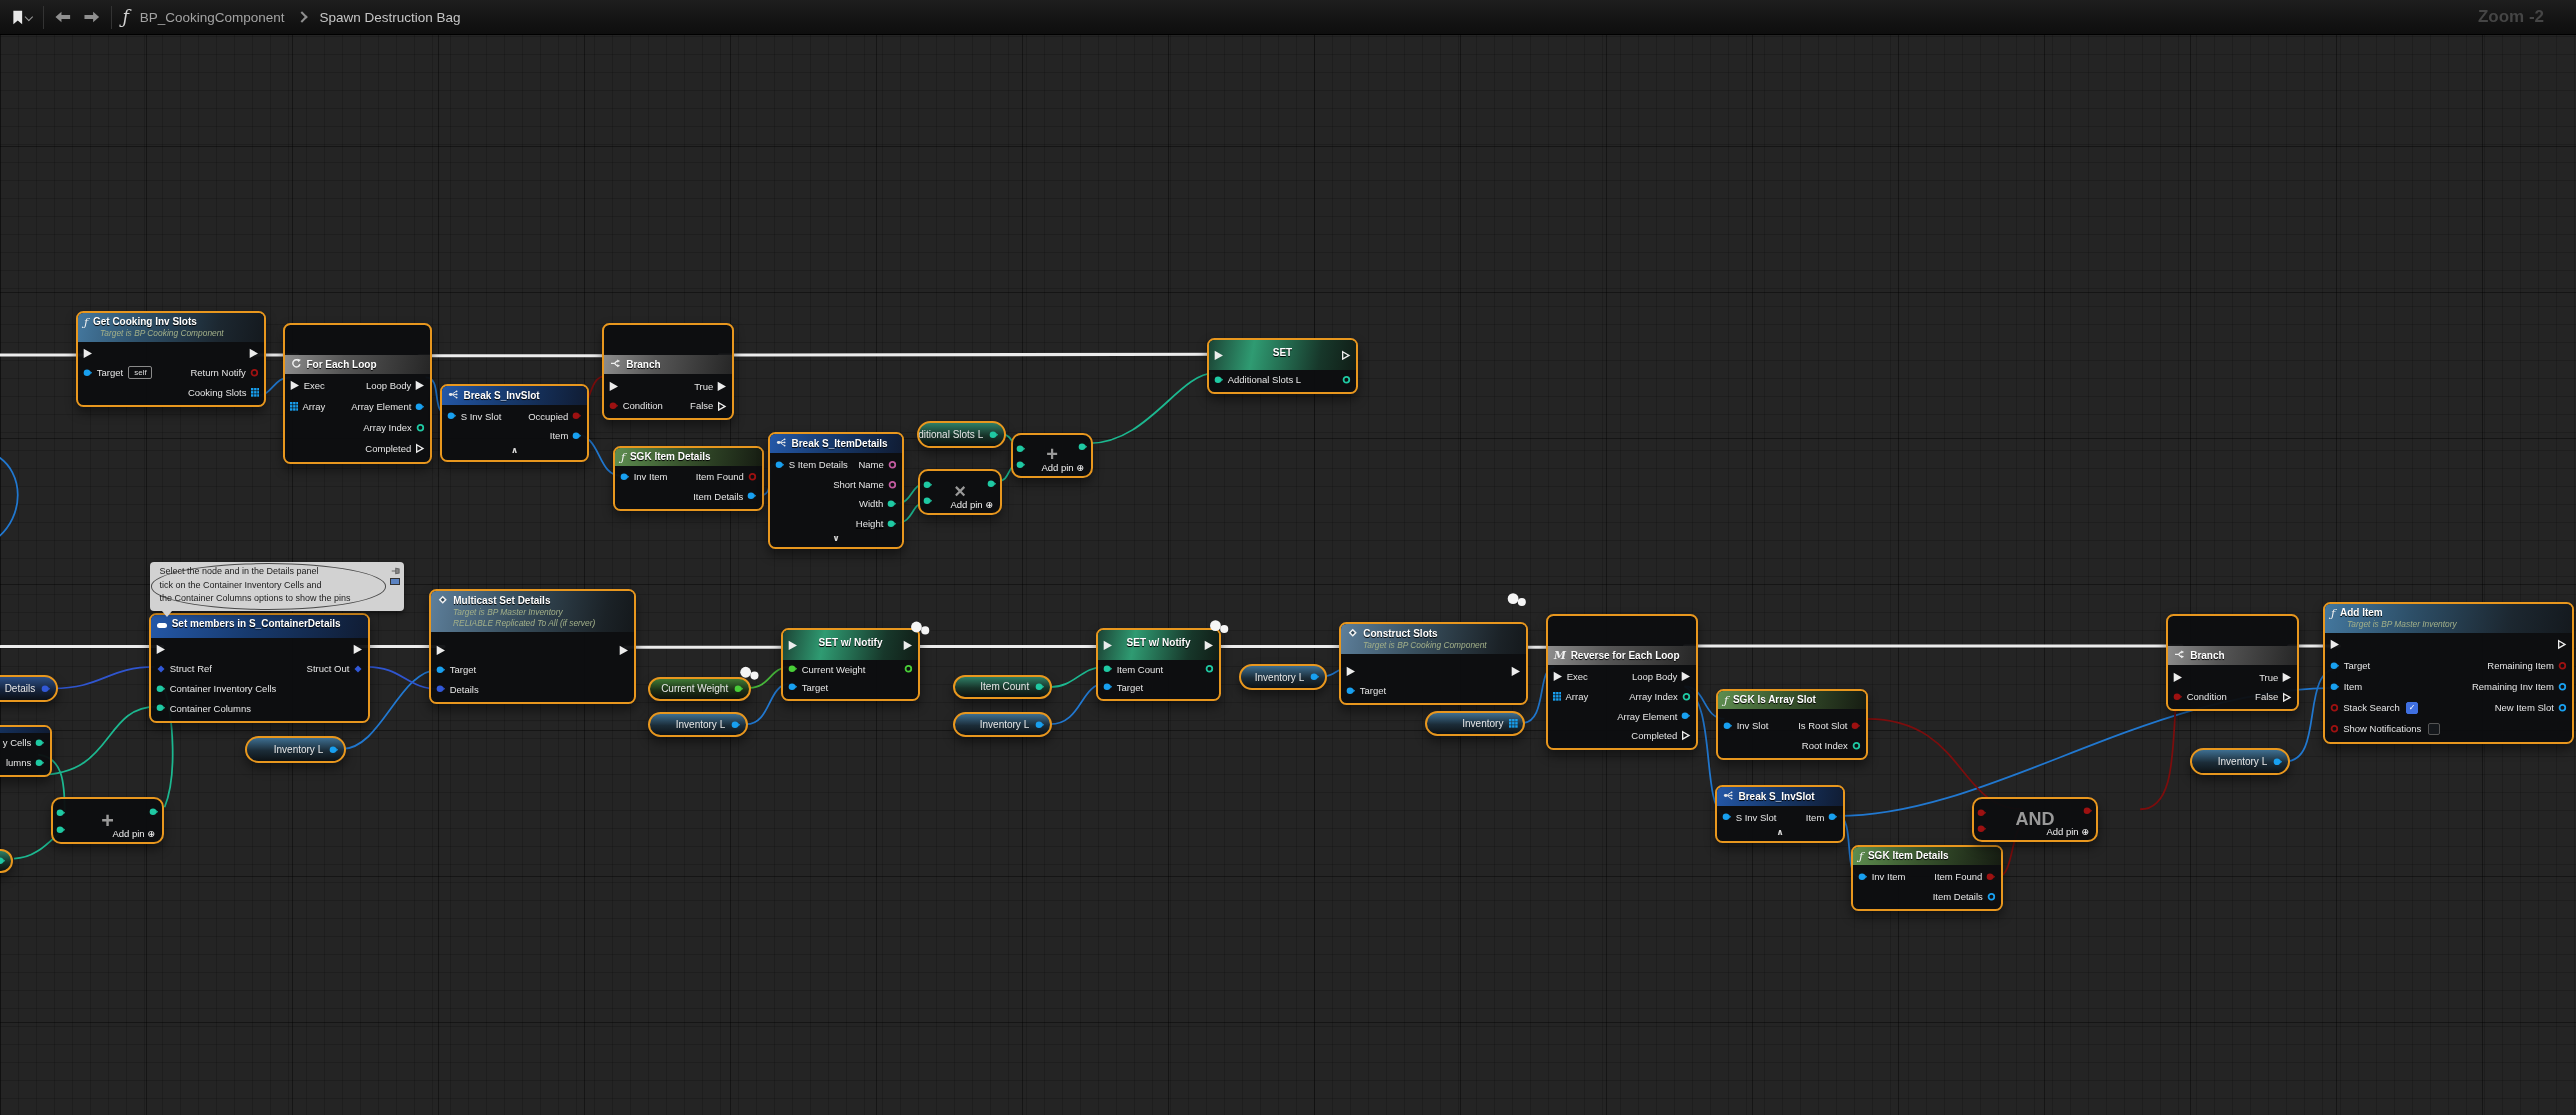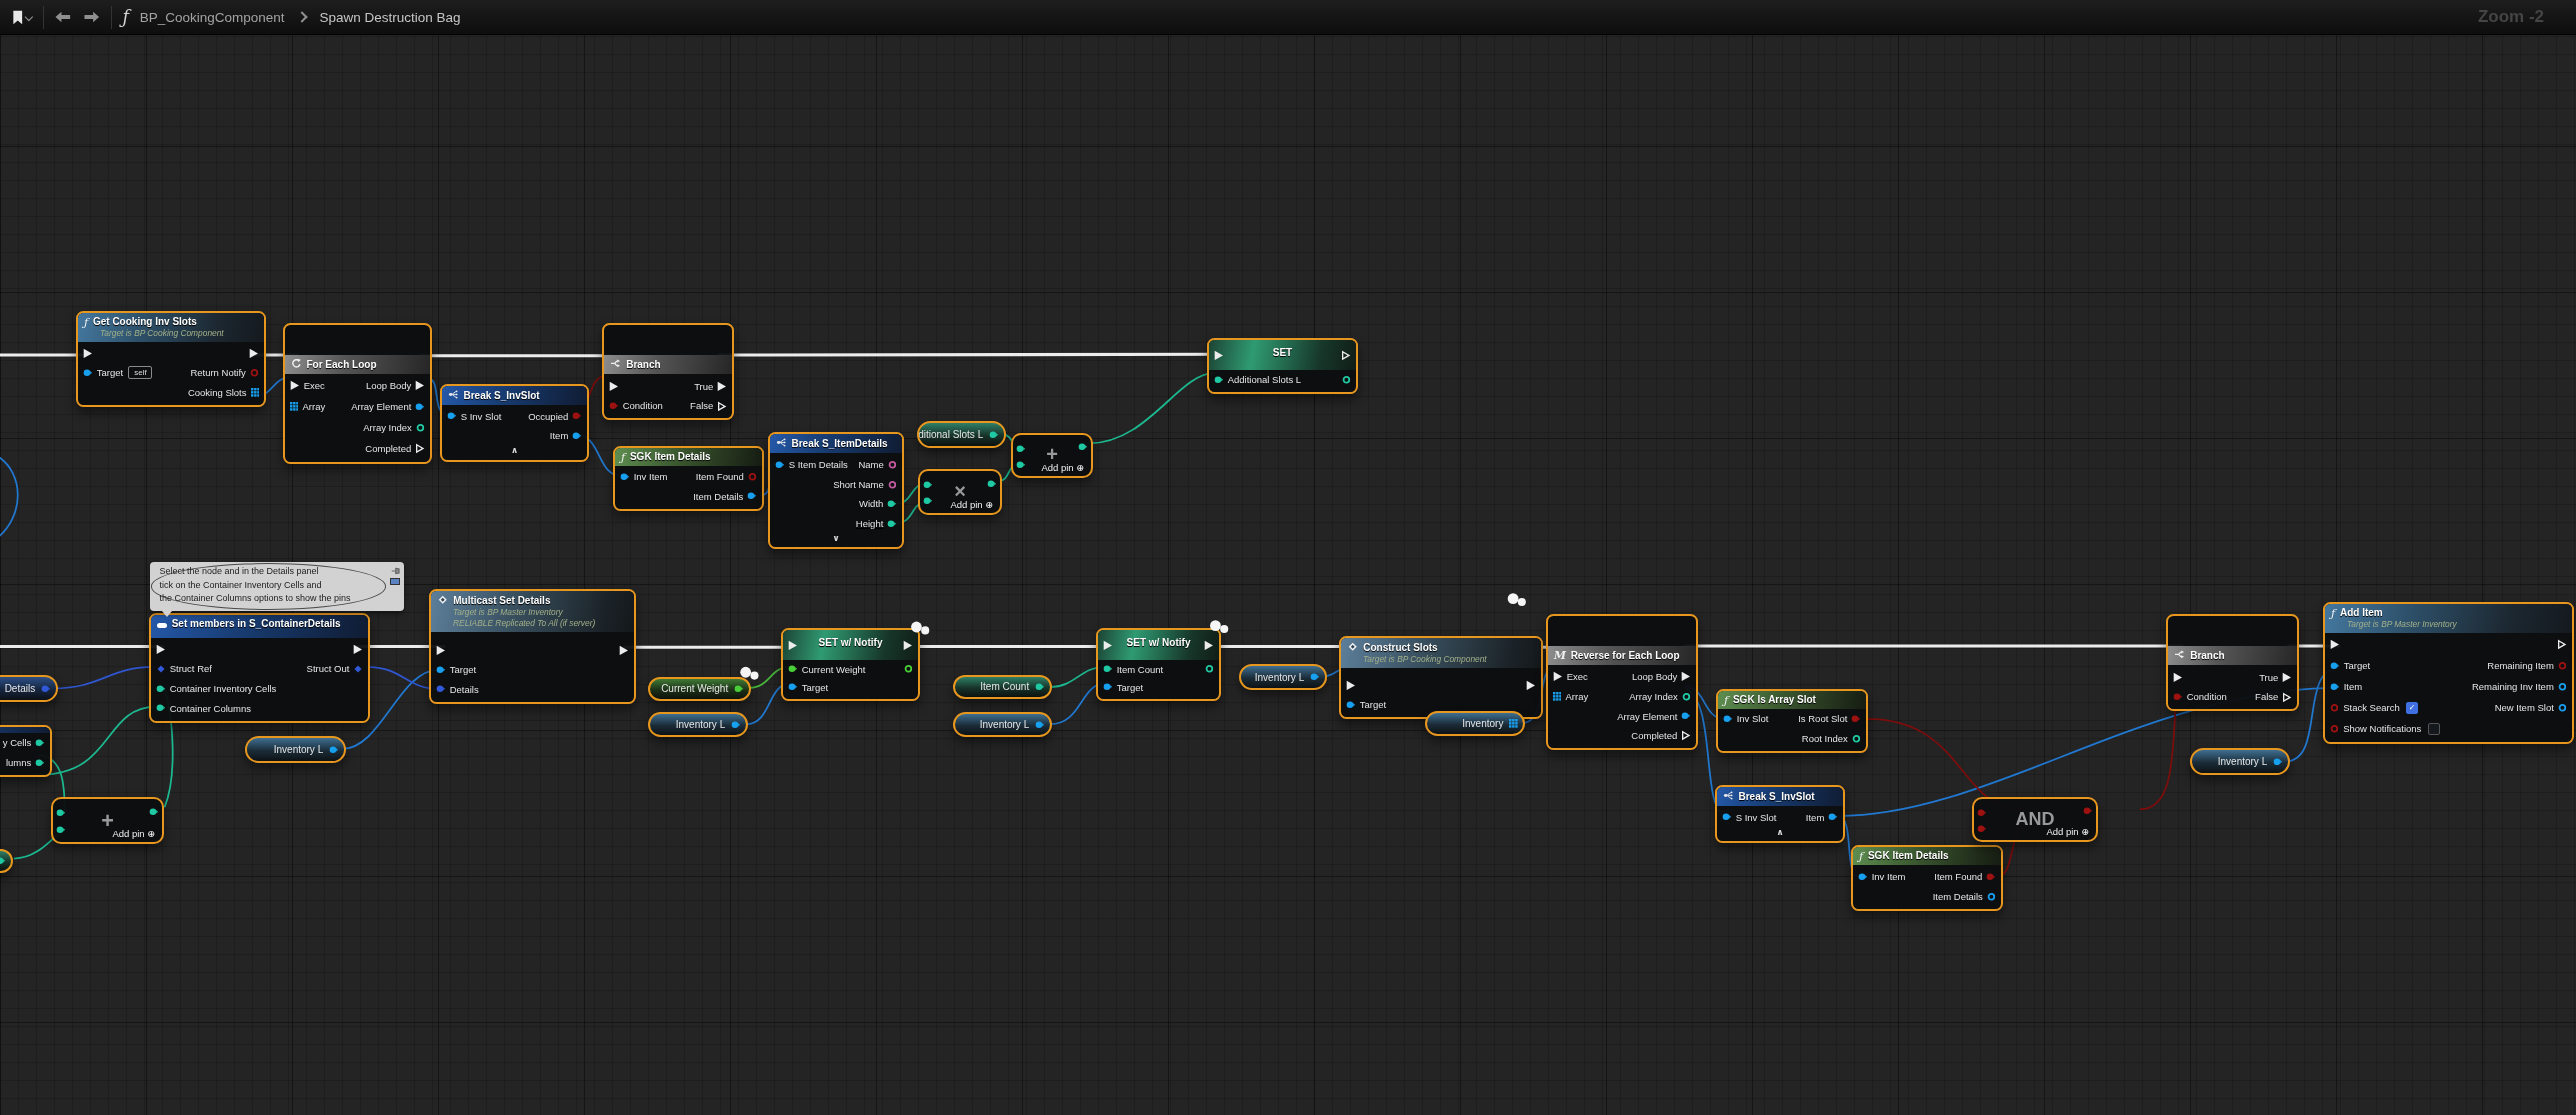--- a/index.html
+++ b/index.html
@@ -740,21 +740,21 @@
                   <svg width="10" height="9.5" viewBox="0 0 15 14">
                     <circle cx="6" cy="7" r="5" fill="#18a0f0"></circle>
                     <path d="M10.8 4.4 L13.6 7 L10.8 9.6z" fill="#18a0f0"></path>
                   </svg>
                 </span>
                 <span class="plabel">Target</span>
               </span>
             </div>
           </div>
         </div>
-        <div class="node" style="left: 1339px; top: 636px; width: 204px;">
+        <div class="node" style="left: 1339px; top: 622px; width: 189px;">
           <div class="head head-steel">
             <div class="hrow">
               <span><svg width="11.5" height="11.5" viewBox="0 0 17 17">
                   <rect x="4.3" y="4.3" width="8.4" height="8.4" transform="rotate(45 8.5 8.5)" fill="#f2f2f2"></rect>
                   <rect x="6.5" y="6.5" width="4" height="4" transform="rotate(45 8.5 8.5)" fill="#2c4456"></rect>
                 </svg></span>
               <span class="ttl">Construct Slots</span>
             </div>
             <div class="sub">Target is BP Cooking Component</div>
           </div>
@@ -865,21 +865,21 @@
             </div>
           </div>
         </div>
         <div class="node" style="left: 1716px; top: 689px; width: 152px;">
           <div class="head head-green">
             <div class="hrow">
               <span><span class="icf">ƒ</span></span>
               <span class="ttl">SGK Is Array Slot</span>
             </div>
           </div>
-          <div class="body" style="padding-top: 0;">
+          <div class="body" style="padding-top: 7px;">
             <div class="row" style="height: 19.6px;">
               <span class="pl">
                 <span style="display: inline-flex; align-items: center;">
                   <svg width="10" height="9.5" viewBox="0 0 15 14">
                     <circle cx="6" cy="7" r="5" fill="#18a0f0"></circle>
                     <path d="M10.8 4.4 L13.6 7 L10.8 9.6z" fill="#18a0f0"></path>
                   </svg>
                 </span>
                 <span class="plabel">Inv Slot</span>
               </span>

